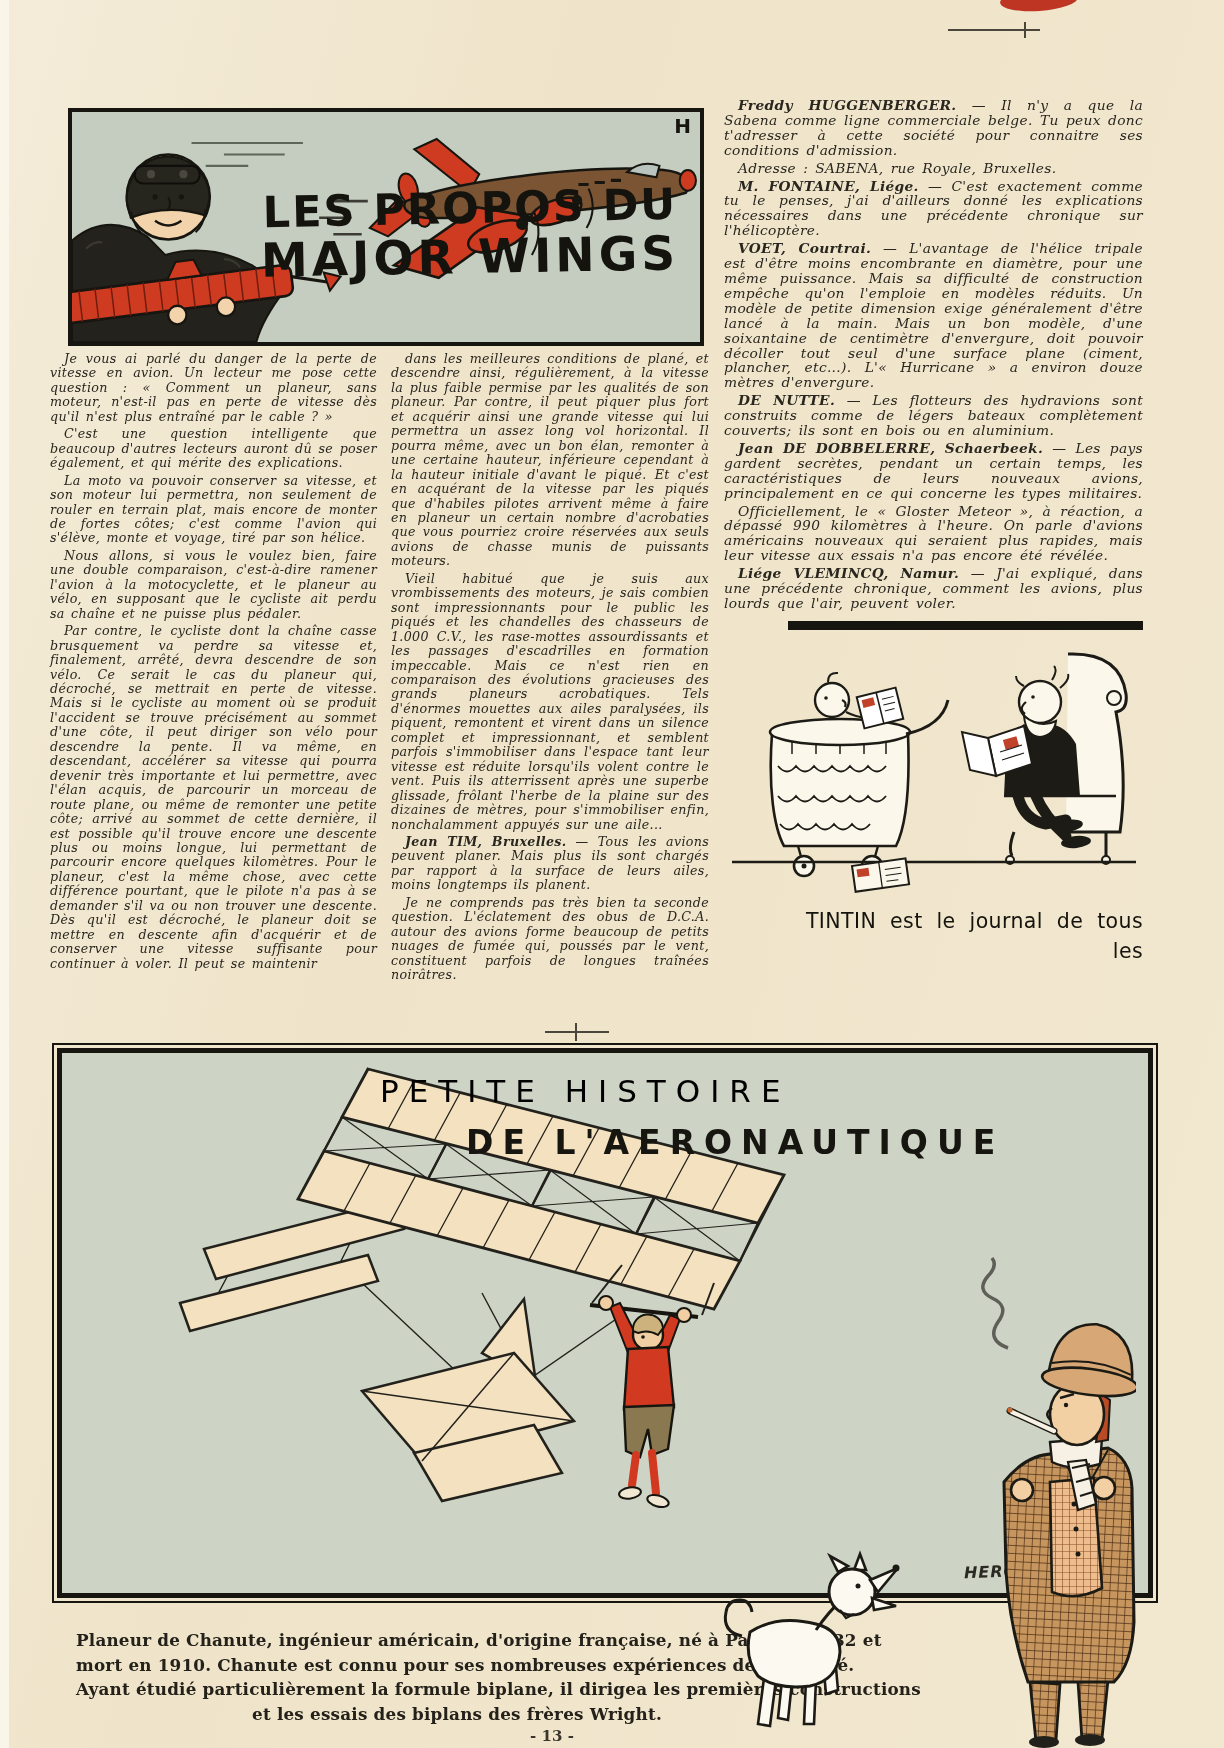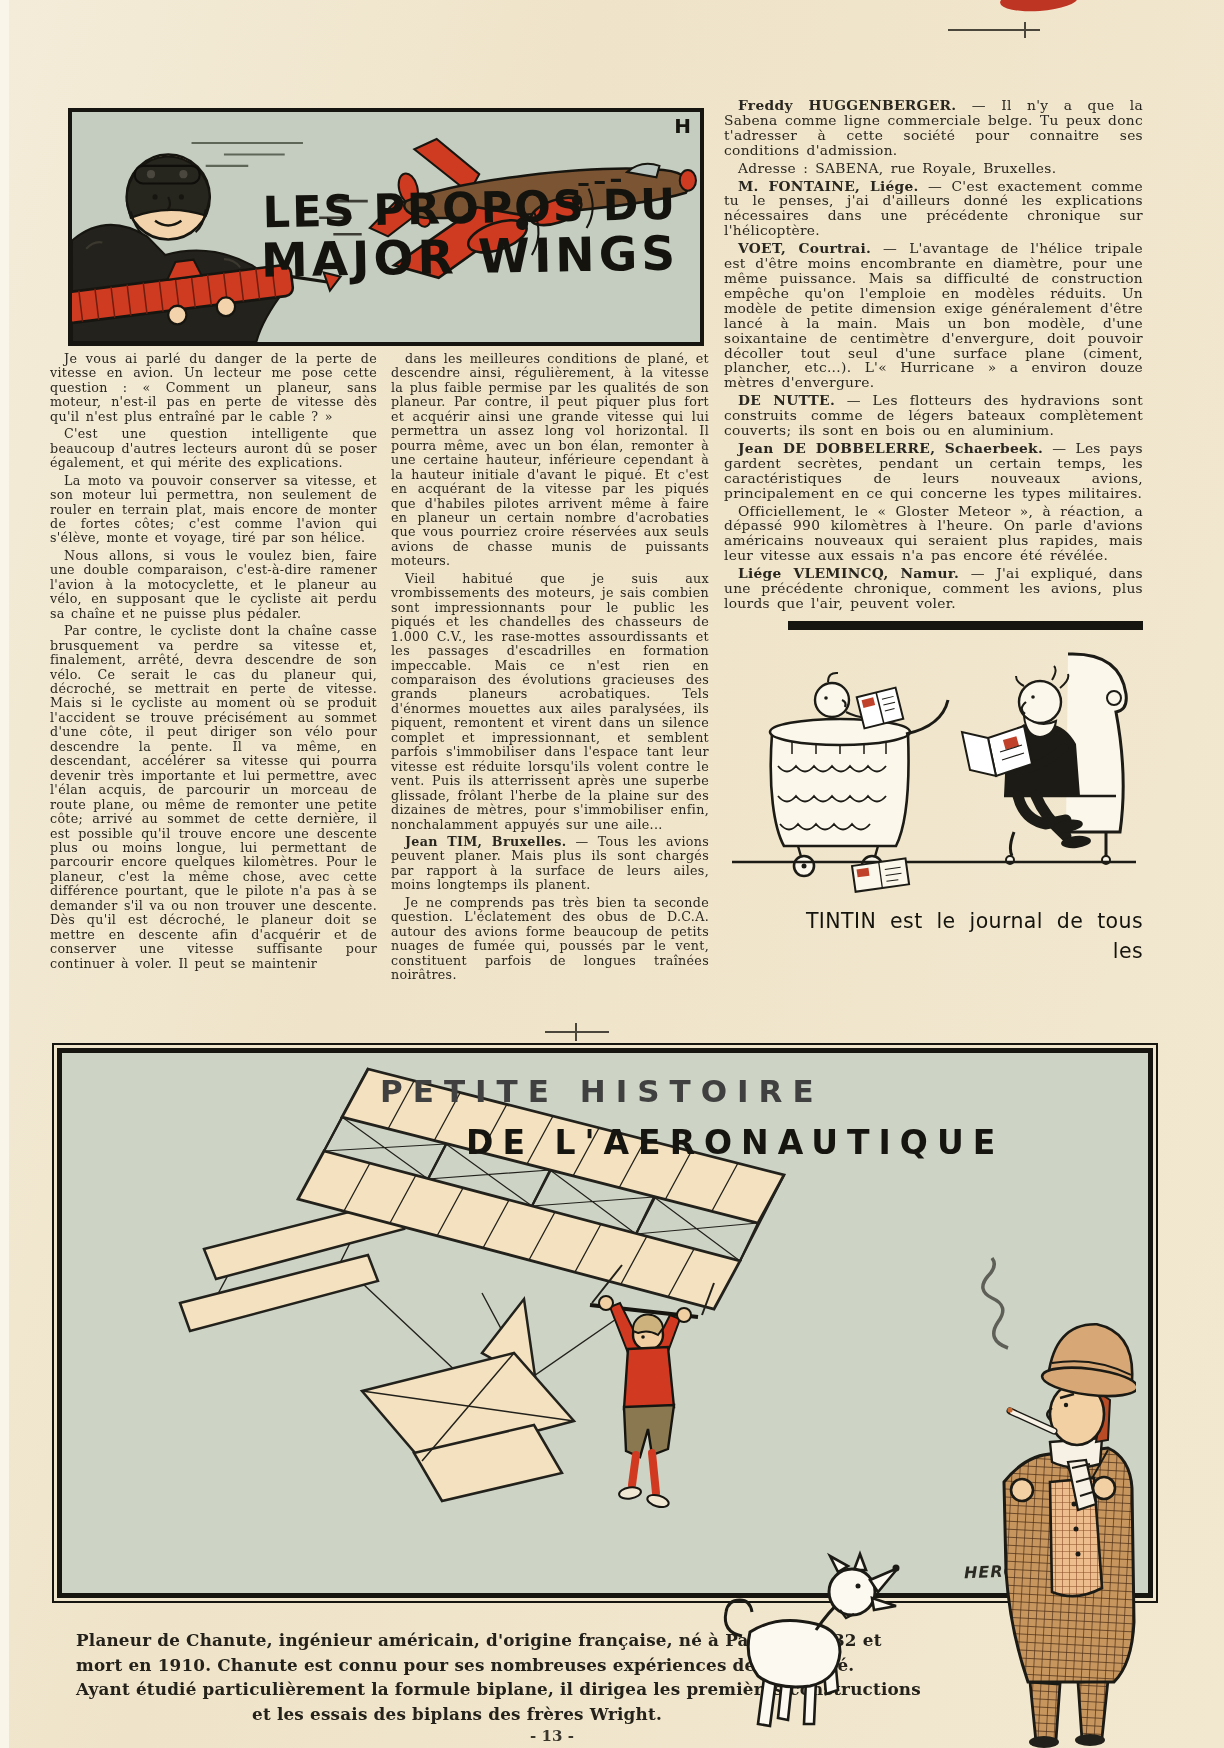--- a/index.html
+++ b/index.html
@@ -25,34 +25,34 @@
   .header-title{position:absolute;right:4px;top:74px;width:452px;text-align:center;
                 font-family:"DejaVu Sans",sans-serif;font-weight:bold;color:#14130e;line-height:1.06;}
   .ht1{font-size:43px;letter-spacing:2px;transform:rotate(-1.2deg);}
   .ht2{font-size:47px;letter-spacing:4px;transform:rotate(-1deg);}
 
   .col{position:absolute;text-align:justify;}
   #col1{left:50px;top:352px;width:327px;}
   #col2{left:391px;top:352px;width:318px;}
   #col3{left:724px;top:98px;width:419px;}
   .para{margin:0 0 3px;text-indent:14px;font-size:12.7px;line-height:14.45px;
-        letter-spacing:.3px;word-spacing:2px;}
+        letter-spacing:.3px;word-spacing:2px;font-style:italic;}
   #col3 .para{font-size:13.8px;line-height:14.9px;word-spacing:2.5px;}
   .lead{font-weight:bold;}
 
   .rule{height:9px;background:#16150f;margin:10px 0 0 64px;}
   .cartoon{display:block;width:419px;height:262px;margin-top:4px;}
   .slogan{margin:10px 0 0 46px;text-align:right;font-family:"DejaVu Sans",sans-serif;
           font-size:20.5px;line-height:30px;word-spacing:7px;letter-spacing:.4px;color:#15130d;}
 
   .feature{position:absolute;left:57px;top:1048px;width:1086px;height:540px;background:#cdd4c6;
            border:5px solid #16150f;box-shadow:0 0 0 3px #f0e6ce,0 0 0 5px #16150f;z-index:1;}
   .glider{position:absolute;inset:0;width:100%;height:100%;display:block;}
-  .ft1{position:absolute;left:318px;top:20px;font-family:"DejaVu Sans",sans-serif;font-weight:bold;
-       font-size:31px;letter-spacing:10px;color:#404040;}
+  .ft1{position:absolute;left:318px;top:20px;font-family:"DejaVu Sans",sans-serif;font-weight:normal;
+       font-size:31px;letter-spacing:10px;color:#000000;}
   .ft2{position:absolute;left:404px;top:70px;font-family:"DejaVu Sans",sans-serif;font-weight:bold;
        font-size:33px;letter-spacing:9px;color:#16150f;}
   .signature{position:absolute;right:118px;bottom:12px;font-family:"DejaVu Sans",sans-serif;
              font-style:italic;font-weight:bold;font-size:16px;letter-spacing:1px;color:#2b2a22;
              transform:rotate(-2deg);}
 
   .tintin{position:absolute;left:852px;top:1152px;width:284px;height:596px;z-index:3;}
   .snowy{position:absolute;left:712px;top:1540px;width:190px;height:200px;z-index:3;}
 
   .caption{position:absolute;left:76px;top:1628px;width:762px;text-align:center;font-weight:bold;

